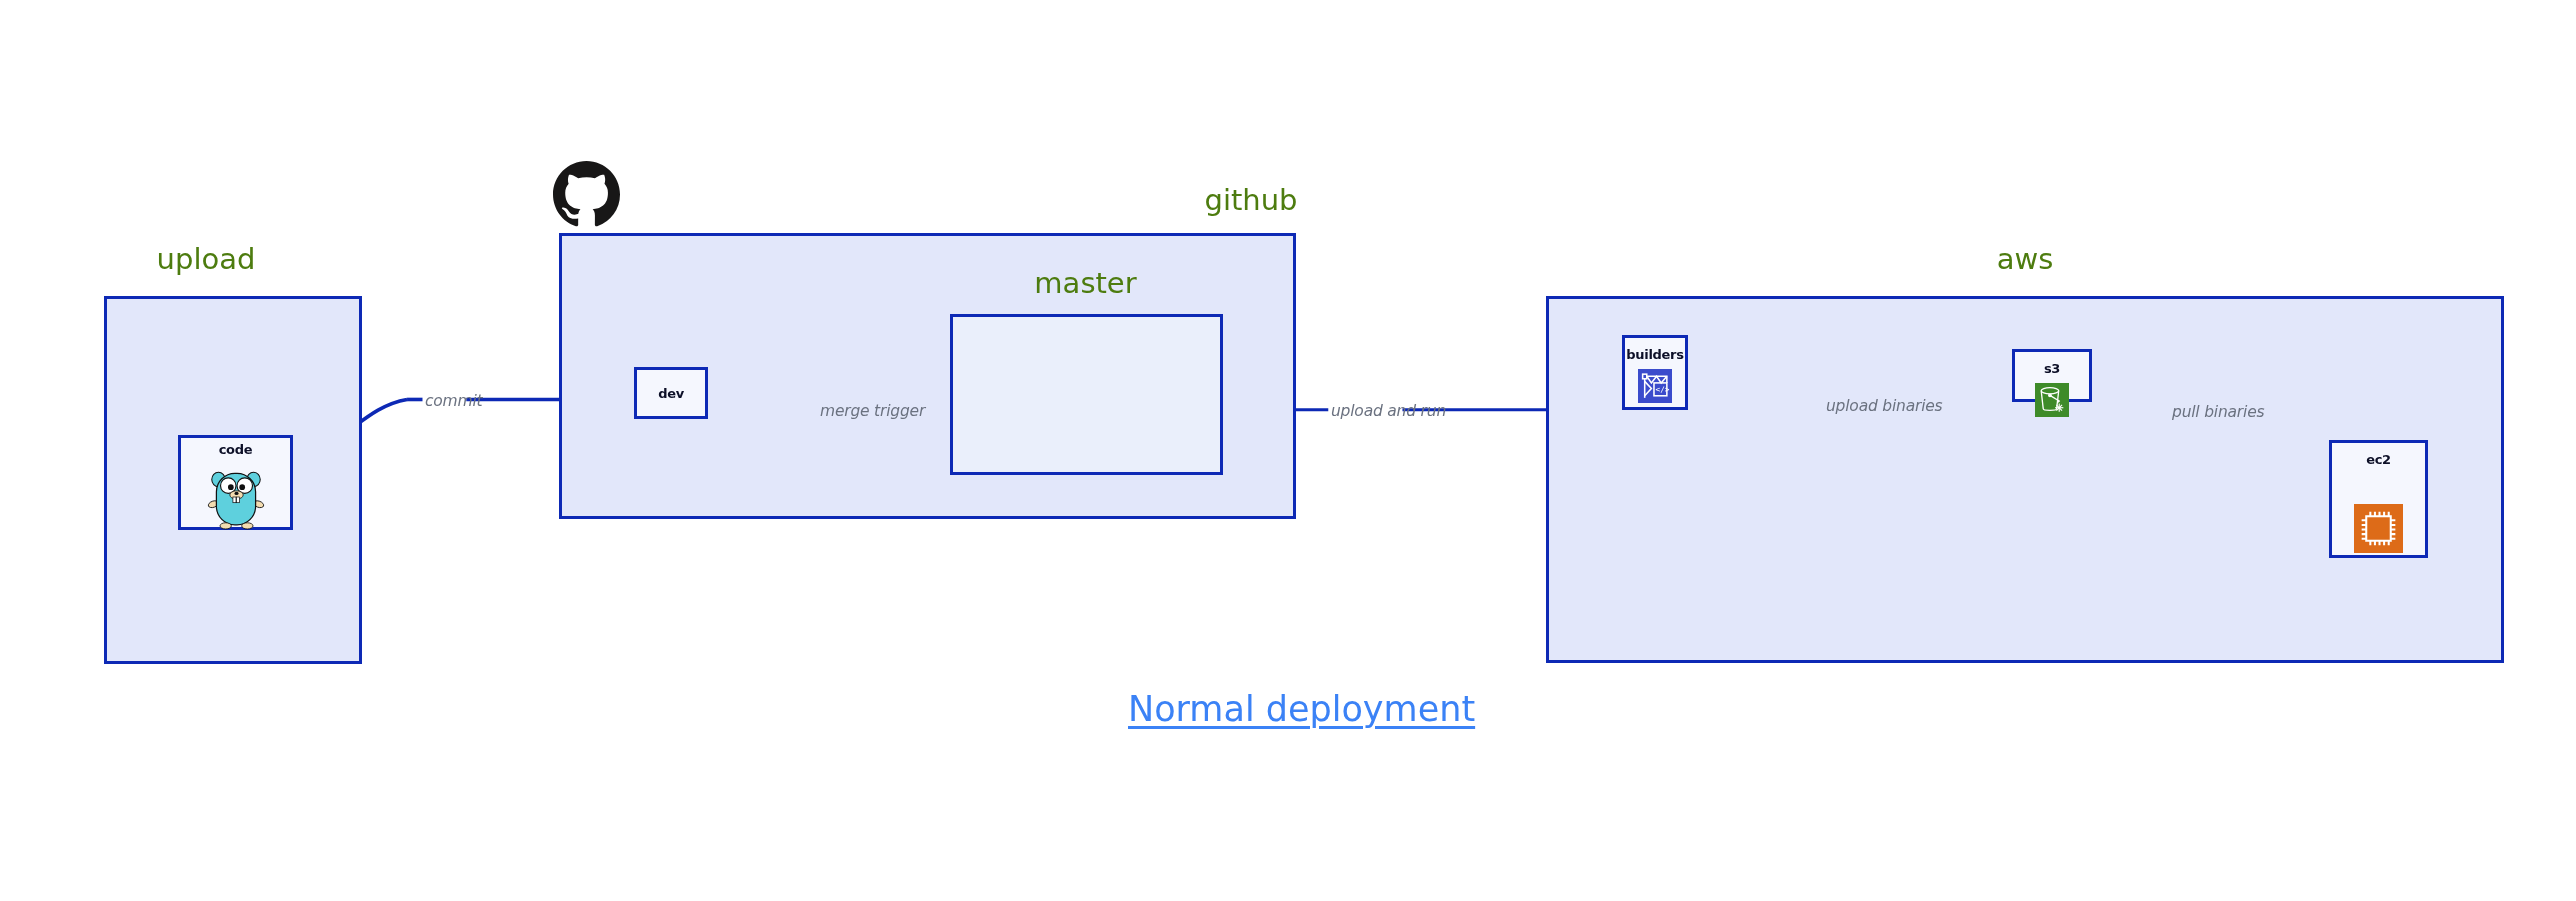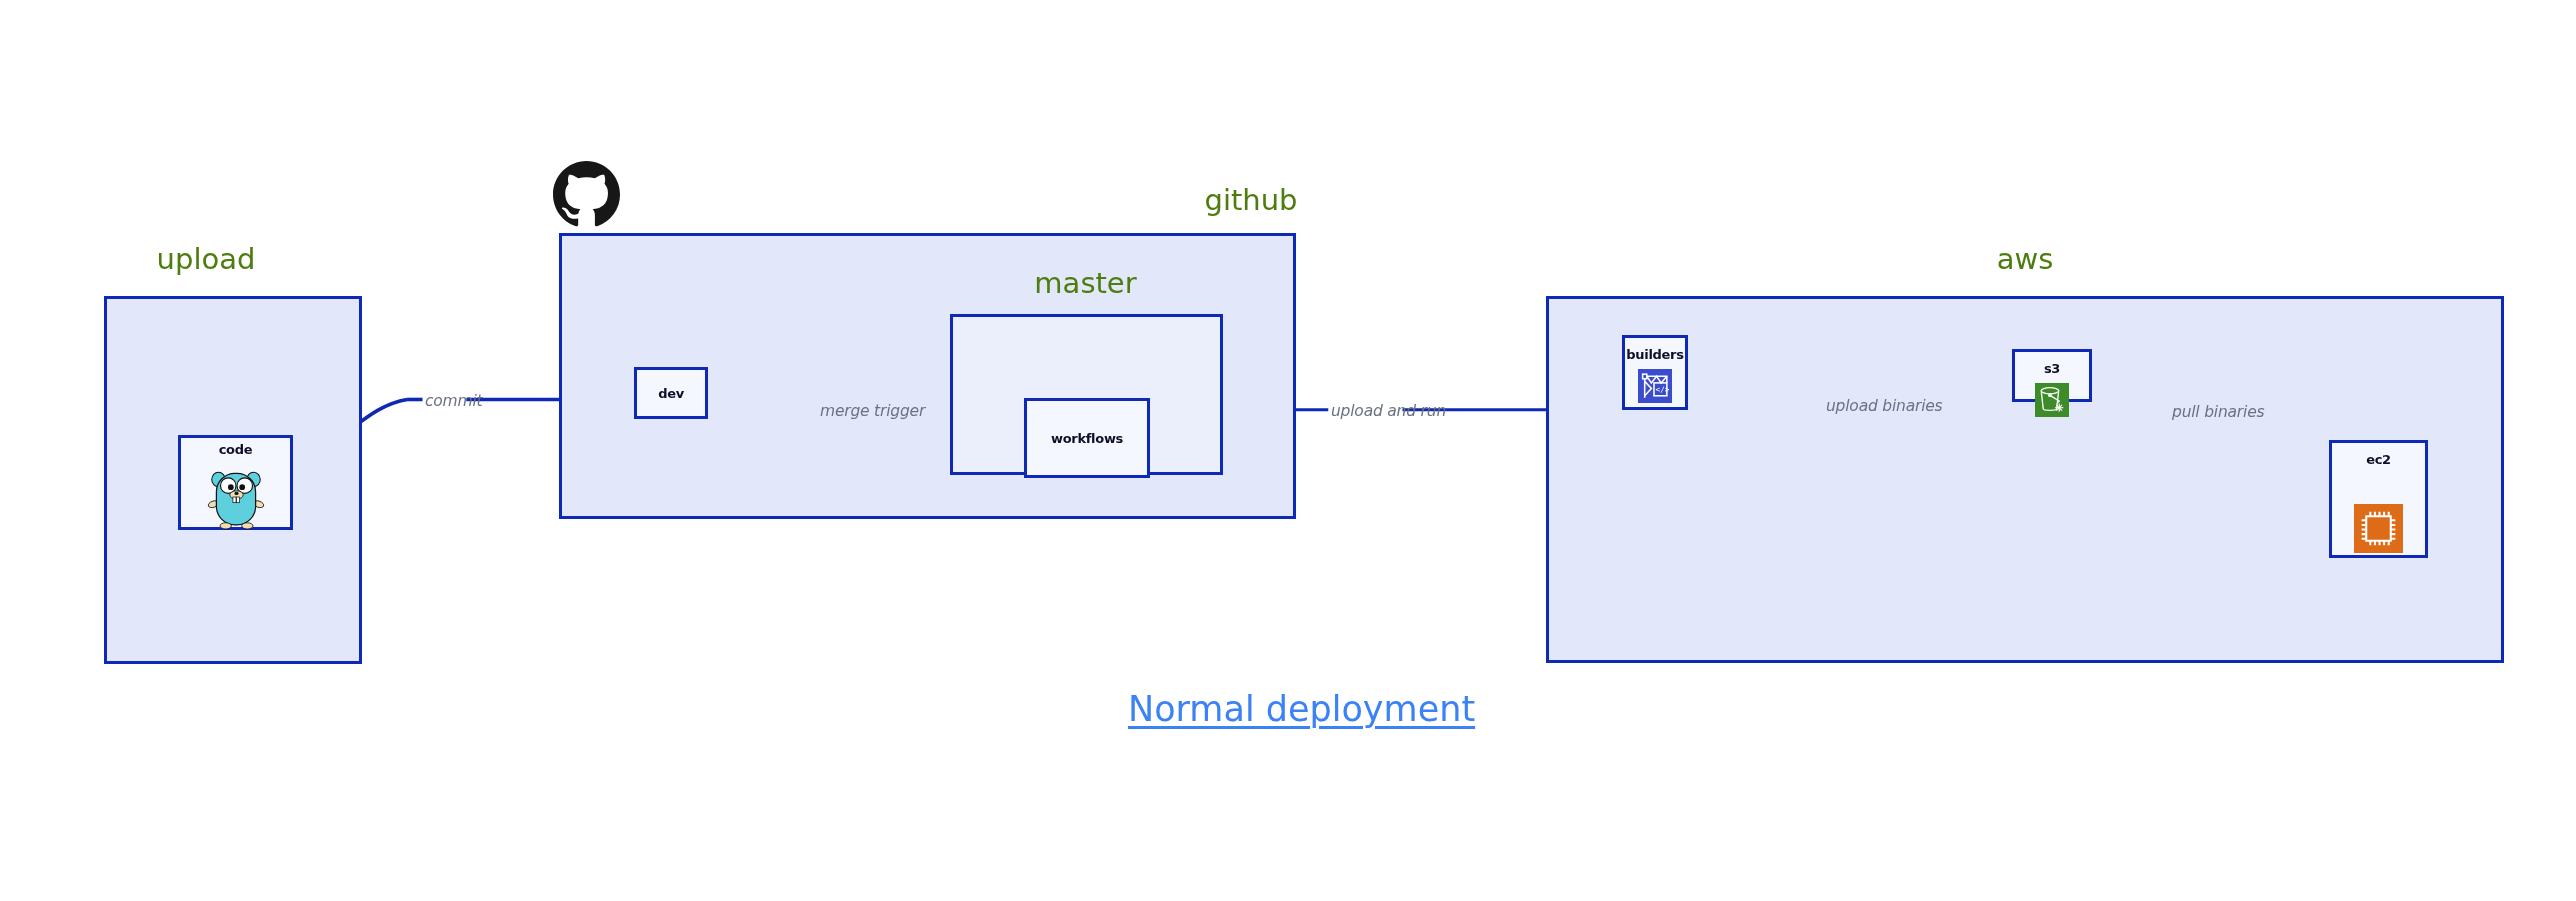--- a/index.html
+++ b/index.html
@@ -188,23 +188,20 @@
     </svg>
   </div>
 
   <div class="node plain" style="left:634px; top:367px; width:74px; height:52px;">
     <span class="node-label">dev</span>
   </div>
 
   <div class="group-label" style="left:1012px; top:266px; width:147px;">master</div>
   <div class="subgroup" style="left:950px; top:314px; width:273px; height:161px;"></div>
 
-  <div class="node plain" style="left:1024px; top:398px; width:126px; height:80px;">
-    <span class="node-label">workflows</span>
-  </div>
 
   <div class="group-label" style="left:1953px; top:242px; width:144px;">aws</div>
   <div class="group" style="left:1546px; top:296px; width:958px; height:367px;"></div>
 
   <div class="node plain" style="left:1622px; top:335px; width:66px; height:75px; justify-content:flex-start;">
     <span class="node-label top">builders</span>
     <span class="node-icon">
       <svg width="34" height="34" viewBox="0 0 66 66" xmlns="http://www.w3.org/2000/svg">
         <rect x="0" y="0" width="66" height="66" fill="#3b4ccc"></rect>
         <g stroke="#ffffff" stroke-width="3" fill="none">

